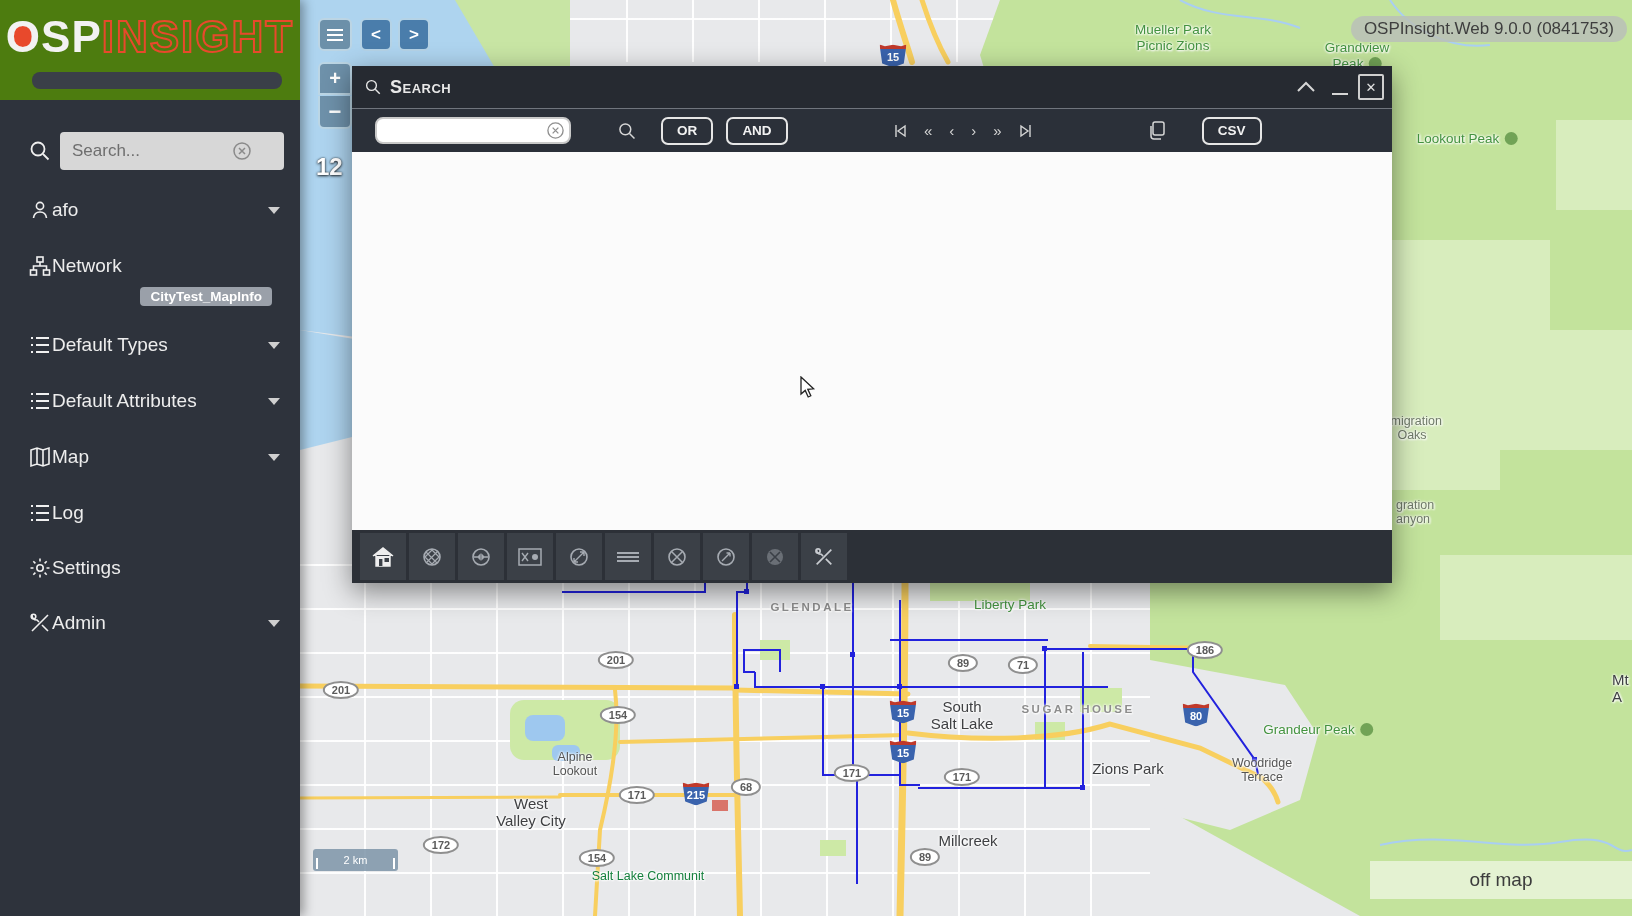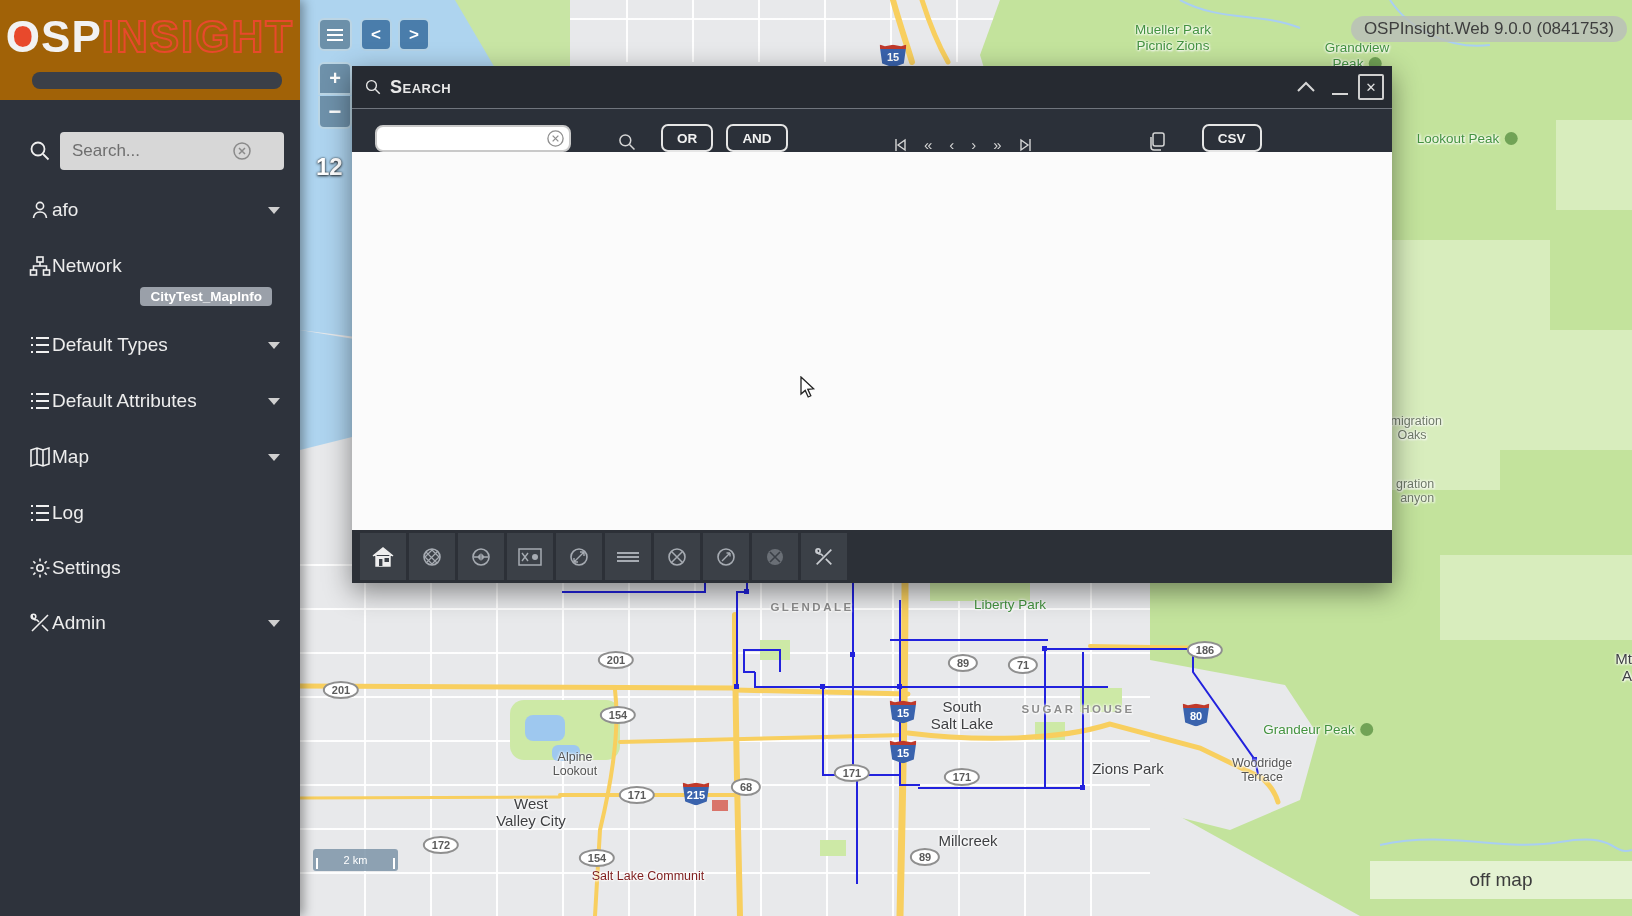--- a/index.html
+++ b/index.html
@@ -14,22 +14,22 @@
   .grid.main{left:0;top:560px;width:860px;height:356px;}
   .grid.top{left:130px;top:0;width:692px;height:62px;}
   .mapsvg{position:absolute;left:0;top:0;}
   .map-label{position:absolute;font-size:12.5px;color:#555;transform:translateX(-50%);
     white-space:pre-line;text-align:center;line-height:1.15;z-index:2;
     text-shadow:0 0 3px #fff,0 0 3px #fff,1px 1px 2px #fff;}
   .map-label.md{font-size:15px;color:#3f4043;}
   .map-label.green{color:#43923f;font-size:13.5px;}
   .map-label.caps{font-size:11.5px;letter-spacing:2.5px;color:#8d8d8d;font-weight:700;}
   .map-label.muted{color:#6f7a68;}
-  .map-label.blue{color:#7f1d1d;}
-  .map-label.left{transform:none;text-align:right;}
+  .map-label.blue{color:#15803d;}
+  .map-label.left{transform:none;text-align:left;margin-top:21px;}
   .map-label.poi::after{content:'';display:inline-block;width:13px;height:13px;border-radius:50%;
     background:#71a356;margin-left:5px;vertical-align:-2px;}
   .shield{position:absolute;transform:translate(-50%,-50%);z-index:2;font-weight:700;}
   .shield.oval{background:#fff;border:2px solid #8f8f8f;border-radius:50%;color:#5b5b5b;
     font-size:11px;padding:1px 7px;}
   .shield.interstate{width:27px;height:25px;color:#fff;font-size:11px;display:flex;align-items:center;
     justify-content:center;padding-top:3px;box-sizing:border-box;
     background:linear-gradient(#c0392b 0 27%,#3a63ad 27% 100%);
     clip-path:polygon(50% 100%,10% 84%,0 8%,20% 15%,50% 9%,80% 15%,100% 8%,90% 84%);}
 
@@ -49,21 +49,21 @@
     border-radius:3px;z-index:3;display:flex;align-items:center;justify-content:center;
     color:#fff;font-size:11px;}
   .scalebar::before,.scalebar::after{content:'';position:absolute;bottom:2px;width:2px;height:11px;background:#fff;}
   .scalebar::before{left:3px;} .scalebar::after{right:3px;}
   .offmap{position:absolute;left:1070px;top:861px;width:262px;height:38px;background:rgba(255,255,255,.55);
     z-index:3;display:flex;align-items:center;justify-content:center;color:#3c3c3c;font-size:19px;}
 
   
   .sidebar{position:absolute;left:0;top:0;width:300px;height:916px;background:#2e333c;z-index:10;
     box-shadow:4px 0 10px rgba(0,0,0,.35);}
-  .logo-block{position:absolute;left:0;top:0;width:300px;height:100px;background:#a16207;}
+  .logo-block{position:absolute;left:0;top:0;width:300px;height:100px;background:#4d7c0f;}
   .logo-row{position:absolute;left:0;top:12px;width:300px;text-align:center;font-weight:800;font-size:44px;letter-spacing:1px;}
   .logo-o{position:relative;z-index:0;color:#f2f2f2;}
   .logo-o::before{content:'';position:absolute;left:22%;top:28%;width:56%;height:46%;background:#e8492c;border-radius:7px;z-index:-1;}
   .logo-sp{color:#f2f2f2;}
   .logo-insight{color:transparent;-webkit-text-stroke:2px #e8492c;font-weight:700;letter-spacing:2px;}
   .logo-bar{position:absolute;left:32px;top:72px;width:250px;height:17px;background:#3a3f48;border-radius:8px;}
   .side-search{position:absolute;left:0;top:131px;width:312px;height:40px;display:flex;align-items:center;}
   .side-search .mag{margin-left:28px;}
   .side-search input{margin-left:8px;width:182px;height:38px;background:#d7d7d7;border:none;border-radius:4px;
     font-size:17px;color:#444;padding:0 30px 0 12px;font-family:inherit;outline:none;}
@@ -81,21 +81,21 @@
   .dlg-title{position:relative;height:42px;background:#262a31;border-bottom:1px solid #70757d;
     display:flex;align-items:center;color:#e8e8e8;}
   .dlg-title .ttl{font-variant:small-caps;font-size:18px;font-weight:600;letter-spacing:.5px;margin-left:8px;}
   .dlg-title .mag{margin-left:12px;}
   .winbtn{position:absolute;top:0;height:42px;display:flex;align-items:center;justify-content:center;cursor:pointer;color:#d6d6d6;}
   .win-collapse{right:72px;width:28px;}
   .win-min{right:40px;width:24px;}
   .win-min .bar{width:16px;height:2px;background:#d6d6d6;margin-top:14px;}
   .win-close{right:8px;width:26px;}
   .win-close .box{width:22px;height:22px;border:2px solid #cfcfcf;border-radius:2px;display:flex;align-items:center;justify-content:center;font-size:13px;color:#e2e2e2;}
-  .dlg-toolbar{height:43px;background:#2b3039;display:flex;align-items:flex-end;padding-left:23px;box-sizing:border-box;}
+  .dlg-toolbar{height:43px;background:#2b3039;display:flex;align-items:center;padding-left:23px;box-sizing:border-box;}
   .tb-inputwrap{position:relative;width:196px;height:27px;}
   .tb-inputwrap input{width:100%;height:100%;box-sizing:border-box;border-radius:8px;border:2px solid #c9c9c9;
     background:#fff;padding:0 28px 0 10px;font-size:13px;outline:none;font-family:inherit;}
   .tb-clear{position:absolute;right:6px;top:4px;color:#8f8f8f;}
   .tb-mag{margin-left:46px;cursor:pointer;}
   .tb-btn{border:2px solid #e6e6e6;border-radius:7px;background:transparent;color:#f2f2f2;
     font-size:13.5px;font-weight:700;height:28px;cursor:pointer;font-family:inherit;}
   .tb-or{margin-left:24px;width:52px;}
   .tb-and{margin-left:13px;width:62px;}
   .tb-nav{display:flex;align-items:center;gap:17px;margin-left:106px;color:#d6d6d6;}

